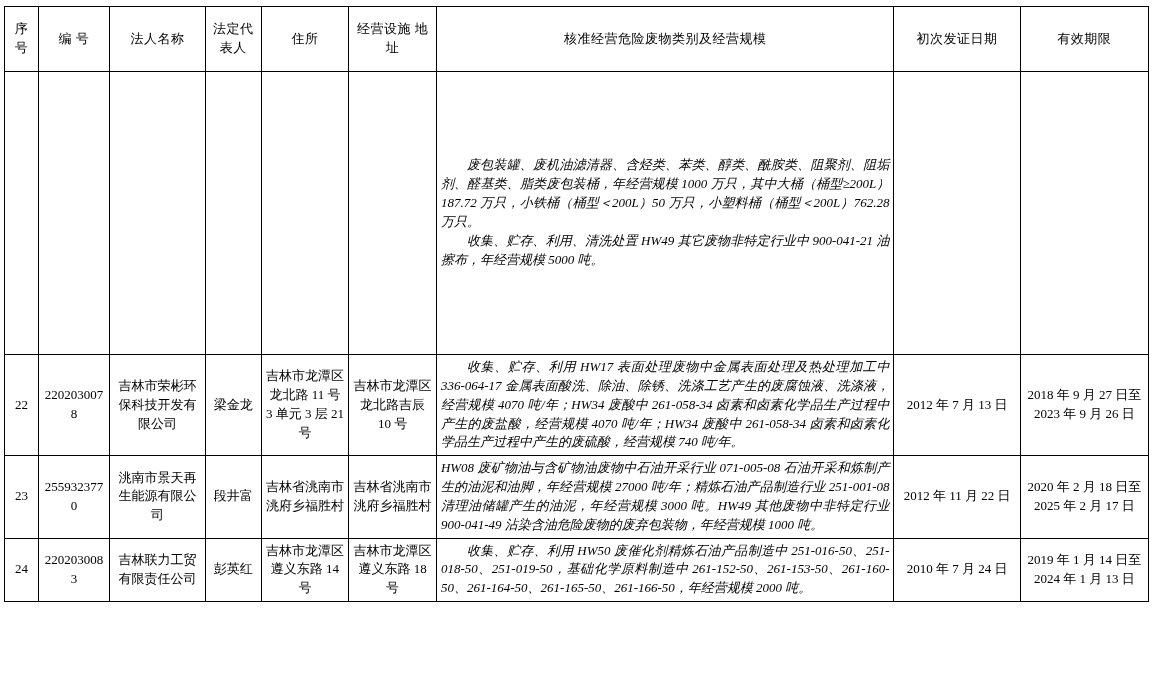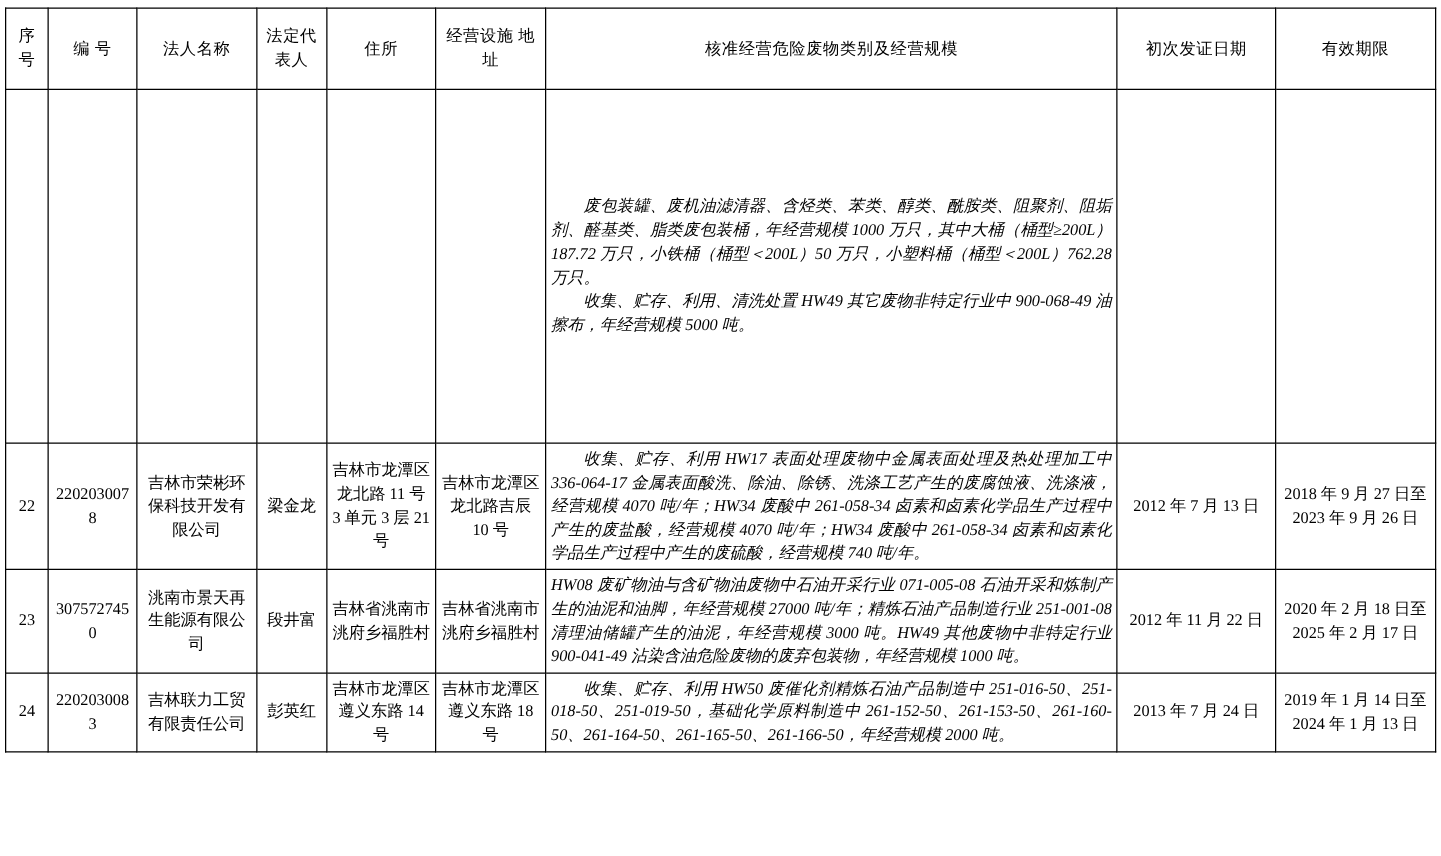--- a/index.html
+++ b/index.html
@@ -107,21 +107,21 @@
 
       <tr class="row-tall">
         <td class="center"></td>
         <td class="center cell-break"></td>
         <td class="center"></td>
         <td class="center"></td>
         <td class="center"></td>
         <td class="center"></td>
         <td class="scope">
           <p class="indent">废包装罐、废机油滤清器、含烃类、苯类、醇类、酰胺类、阻聚剂、阻垢剂、醛基类、脂类废包装桶，年经营规模 1000 万只，其中大桶（桶型≥200L）187.72 万只，小铁桶（桶型＜200L）50 万只，小塑料桶（桶型＜200L）762.28 万只。</p>
-          <p class="indent">收集、贮存、利用、清洗处置 HW49 其它废物非特定行业中 900-068-49 油擦布，年经营规模 5000 吨。</p>
+          <p class="indent">收集、贮存、利用、清洗处置 HW49 其它废物非特定行业中 900-041-21 油擦布，年经营规模 5000 吨。</p>
         </td>
         <td class="center"></td>
         <td class="center"></td>
       </tr>
 
       <tr>
         <td class="center">22</td>
         <td class="center cell-break">2202030078</td>
         <td class="center">吉林市荣彬环保科技开发有限公司</td>
         <td class="center">梁金龙</td>
@@ -129,21 +129,21 @@
         <td class="center">吉林市龙潭区龙北路吉辰 10 号</td>
         <td class="scope">
           <p class="indent">收集、贮存、利用 HW17 表面处理废物中金属表面处理及热处理加工中 336-064-17 金属表面酸洗、除油、除锈、洗涤工艺产生的废腐蚀液、洗涤液，经营规模 4070 吨/年；HW34 废酸中 261-058-34 卤素和卤素化学品生产过程中产生的废盐酸，经营规模 4070 吨/年；HW34 废酸中 261-058-34 卤素和卤素化学品生产过程中产生的废硫酸，经营规模 740 吨/年。</p>
         </td>
         <td class="center">2012 年 7 月 13 日</td>
         <td class="center">2018 年 9 月 27 日至 2023 年 9 月 26 日</td>
       </tr>
 
       <tr>
         <td class="center">23</td>
-        <td class="center cell-break">3075727450</td>
+        <td class="center cell-break">2559323770</td>
         <td class="center">洮南市景天再生能源有限公司</td>
         <td class="center">段井富</td>
         <td class="center">吉林省洮南市洮府乡福胜村</td>
         <td class="center">吉林省洮南市洮府乡福胜村</td>
         <td class="scope">
           <p>HW08 废矿物油与含矿物油废物中石油开采行业 071-005-08 石油开采和炼制产生的油泥和油脚，年经营规模 27000 吨/年；精炼石油产品制造行业 251-001-08 清理油储罐产生的油泥，年经营规模 3000 吨。HW49 其他废物中非特定行业 900-041-49 沾染含油危险废物的废弃包装物，年经营规模 1000 吨。</p>
         </td>
         <td class="center">2012 年 11 月 22 日</td>
         <td class="center">2020 年 2 月 18 日至 2025 年 2 月 17 日</td>
       </tr>
@@ -151,19 +151,19 @@
       <tr>
         <td class="center">24</td>
         <td class="center cell-break">2202030083</td>
         <td class="center">吉林联力工贸有限责任公司</td>
         <td class="center">彭英红</td>
         <td class="center">吉林市龙潭区遵义东路 14 号</td>
         <td class="center">吉林市龙潭区遵义东路 18 号</td>
         <td class="scope">
           <p class="indent">收集、贮存、利用 HW50 废催化剂精炼石油产品制造中 251-016-50、251-018-50、251-019-50，基础化学原料制造中 261-152-50、261-153-50、261-160-50、261-164-50、261-165-50、261-166-50，年经营规模 2000 吨。</p>
         </td>
-        <td class="center">2013 年 7 月 24 日</td>
+        <td class="center">2010 年 7 月 24 日</td>
         <td class="center">2019 年 1 月 14 日至 2024 年 1 月 13 日</td>
       </tr>
 
     </tbody>
   </table>
 </div>
 
 </body></html>

